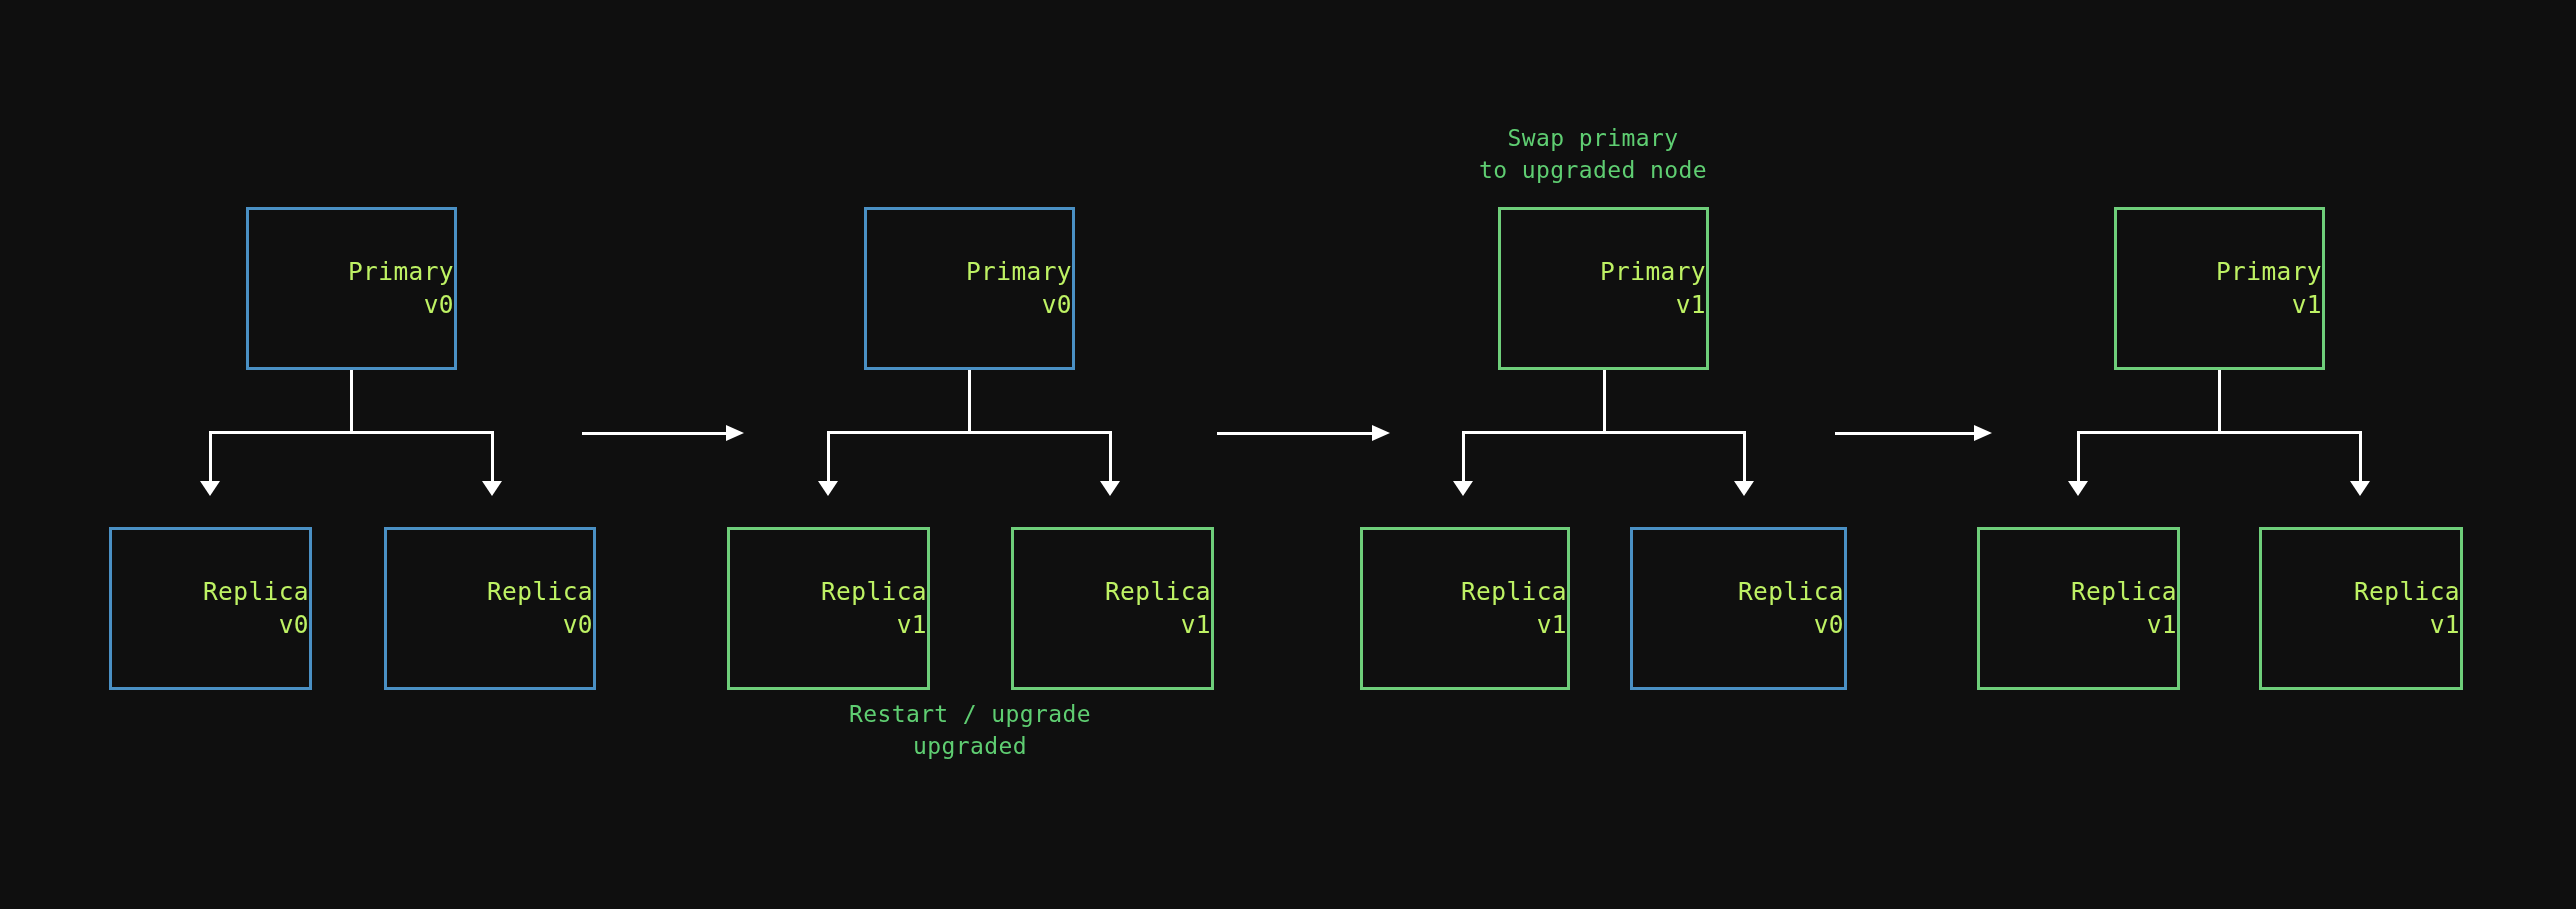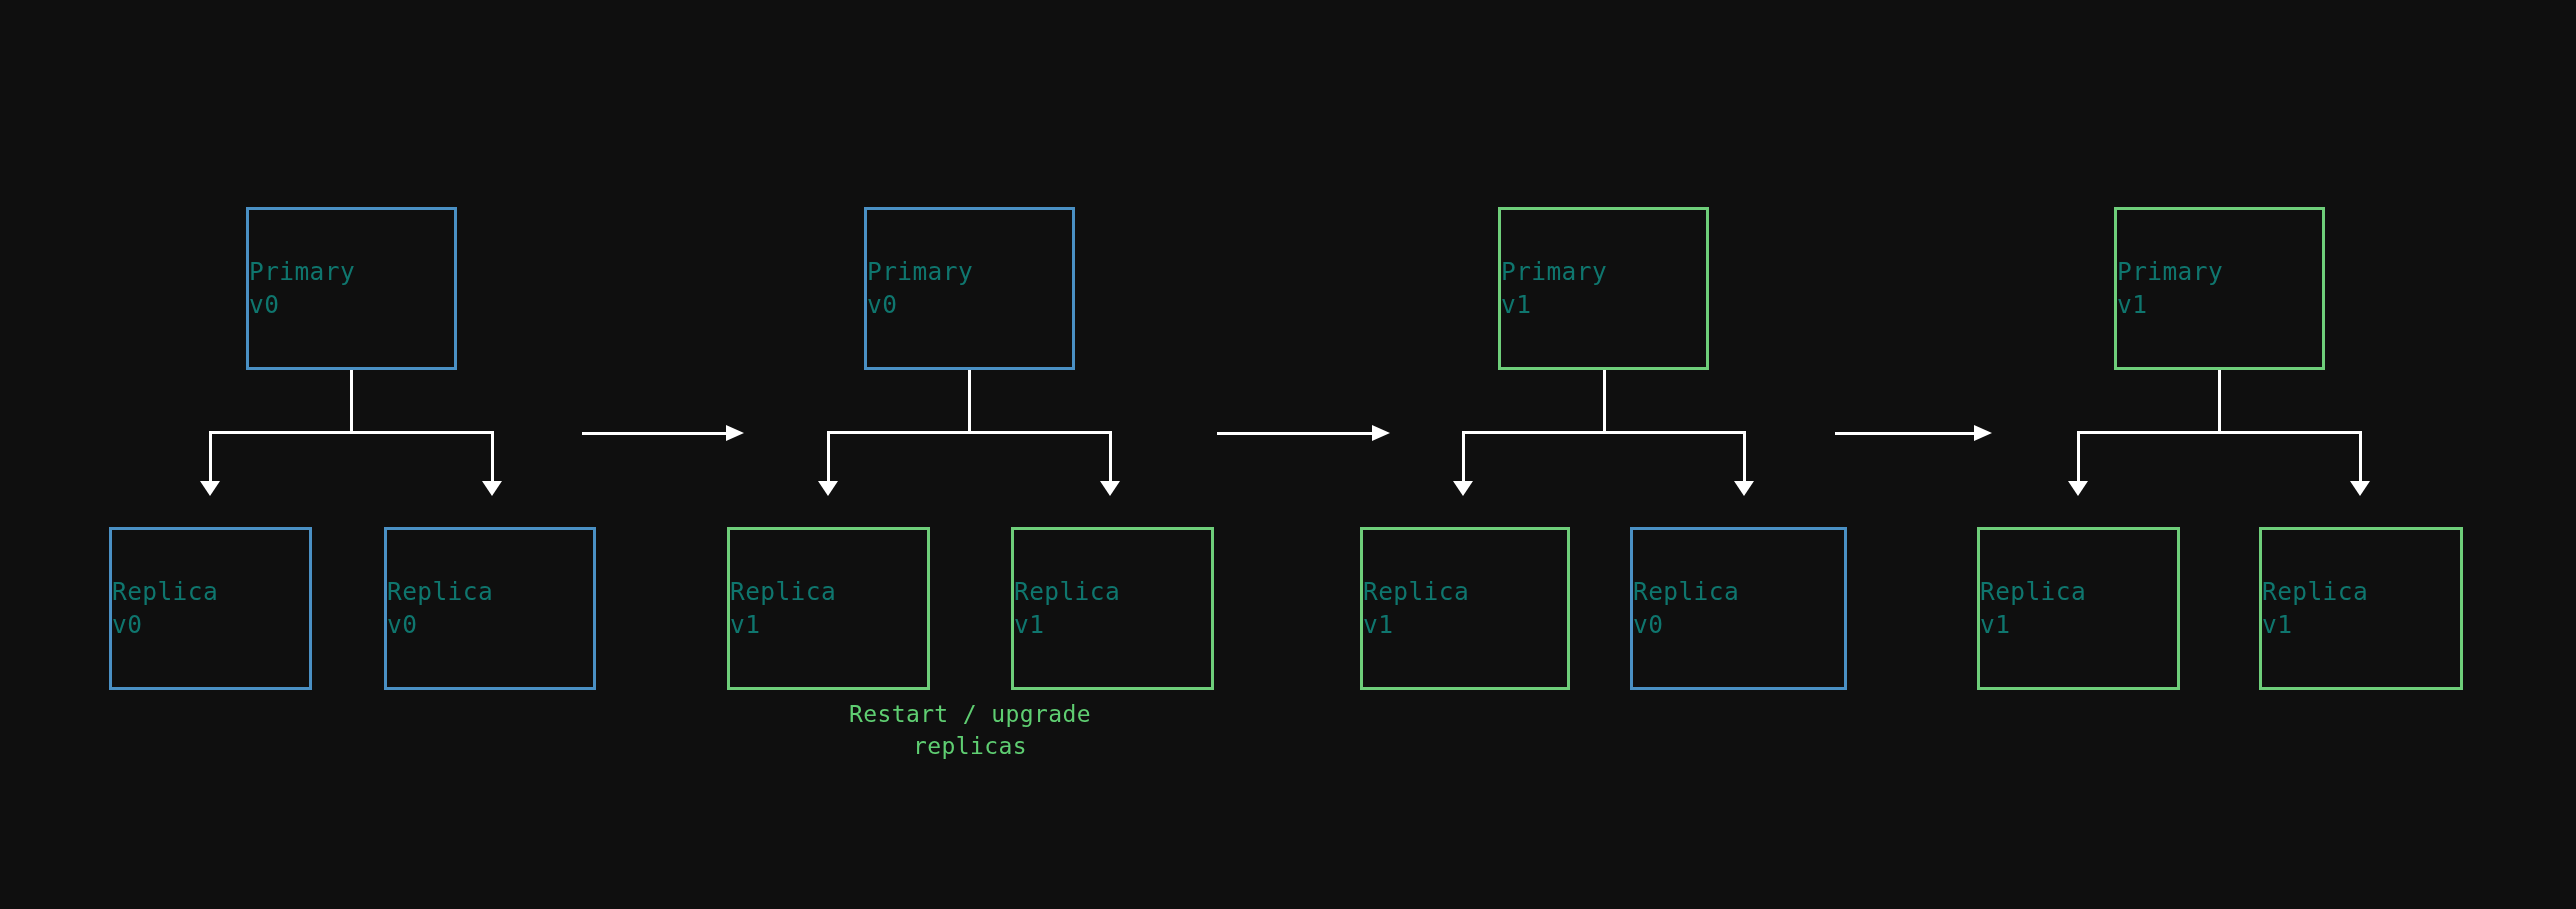--- a/index.html
+++ b/index.html
@@ -20,23 +20,23 @@
     height: 909px;
     background: #0f0f0f;
   }
   .node {
     position: absolute;
     box-sizing: border-box;
     border: 3.3px solid #4a90c4;
     background: #0f0f0f;
     display: flex;
     flex-direction: column;
-    align-items: flex-start;
+    align-items: flex-end;
     justify-content: center;
-    color: #0f766e;
+    color: #bef264;
     font-size: 24.5px;
     line-height: 1.32;
     letter-spacing: 0.4px;
     white-space: pre;
   }
   .node.blue  { border-color: #4a90c4; }
   .node.green { border-color: #6ece7a; }
   .node .role,
   .node .ver { display: block; }
 
@@ -132,27 +132,29 @@
   <div class="node green" style="left:727px; top:527px; width:203px; height:163px;">
     <span class="role">Replica</span>
     <span class="ver">v1</span>
   </div>
   <div class="node green" style="left:1011px; top:527px; width:203px; height:163px;">
     <span class="role">Replica</span>
     <span class="ver">v1</span>
   </div>
 
   <div class="caption" style="left:766px; top:699px; width:408px;">Restart / upgrade
-replicas</div>
+upgraded</div>
 
   <div class="flow-arrow" style="left:1217px; top:425px; width:173px;">
     <div class="shaft" style="width:157px;"></div>
     <div class="head" style="left:155px;"></div>
   </div>
 
+  <div class="caption" style="left:1389px; top:123px; width:408px;">Swap primary
+to upgraded node</div>
 
   <div class="node green" style="left:1498px; top:207px; width:211px; height:163px;">
     <span class="role">Primary</span>
     <span class="ver">v1</span>
   </div>
 
   <div class="vstem" style="left:1603px; top:370px; width:2.5px; height:61px;"></div>
   <div class="hbar" style="left:1462px; top:431px; width:284px; height:2.5px;"></div>
   <div class="leg" style="left:1462px; top:431px; width:2.5px; height:51px;"></div>
   <div class="leg" style="left:1743px; top:431px; width:2.5px; height:51px;"></div>

